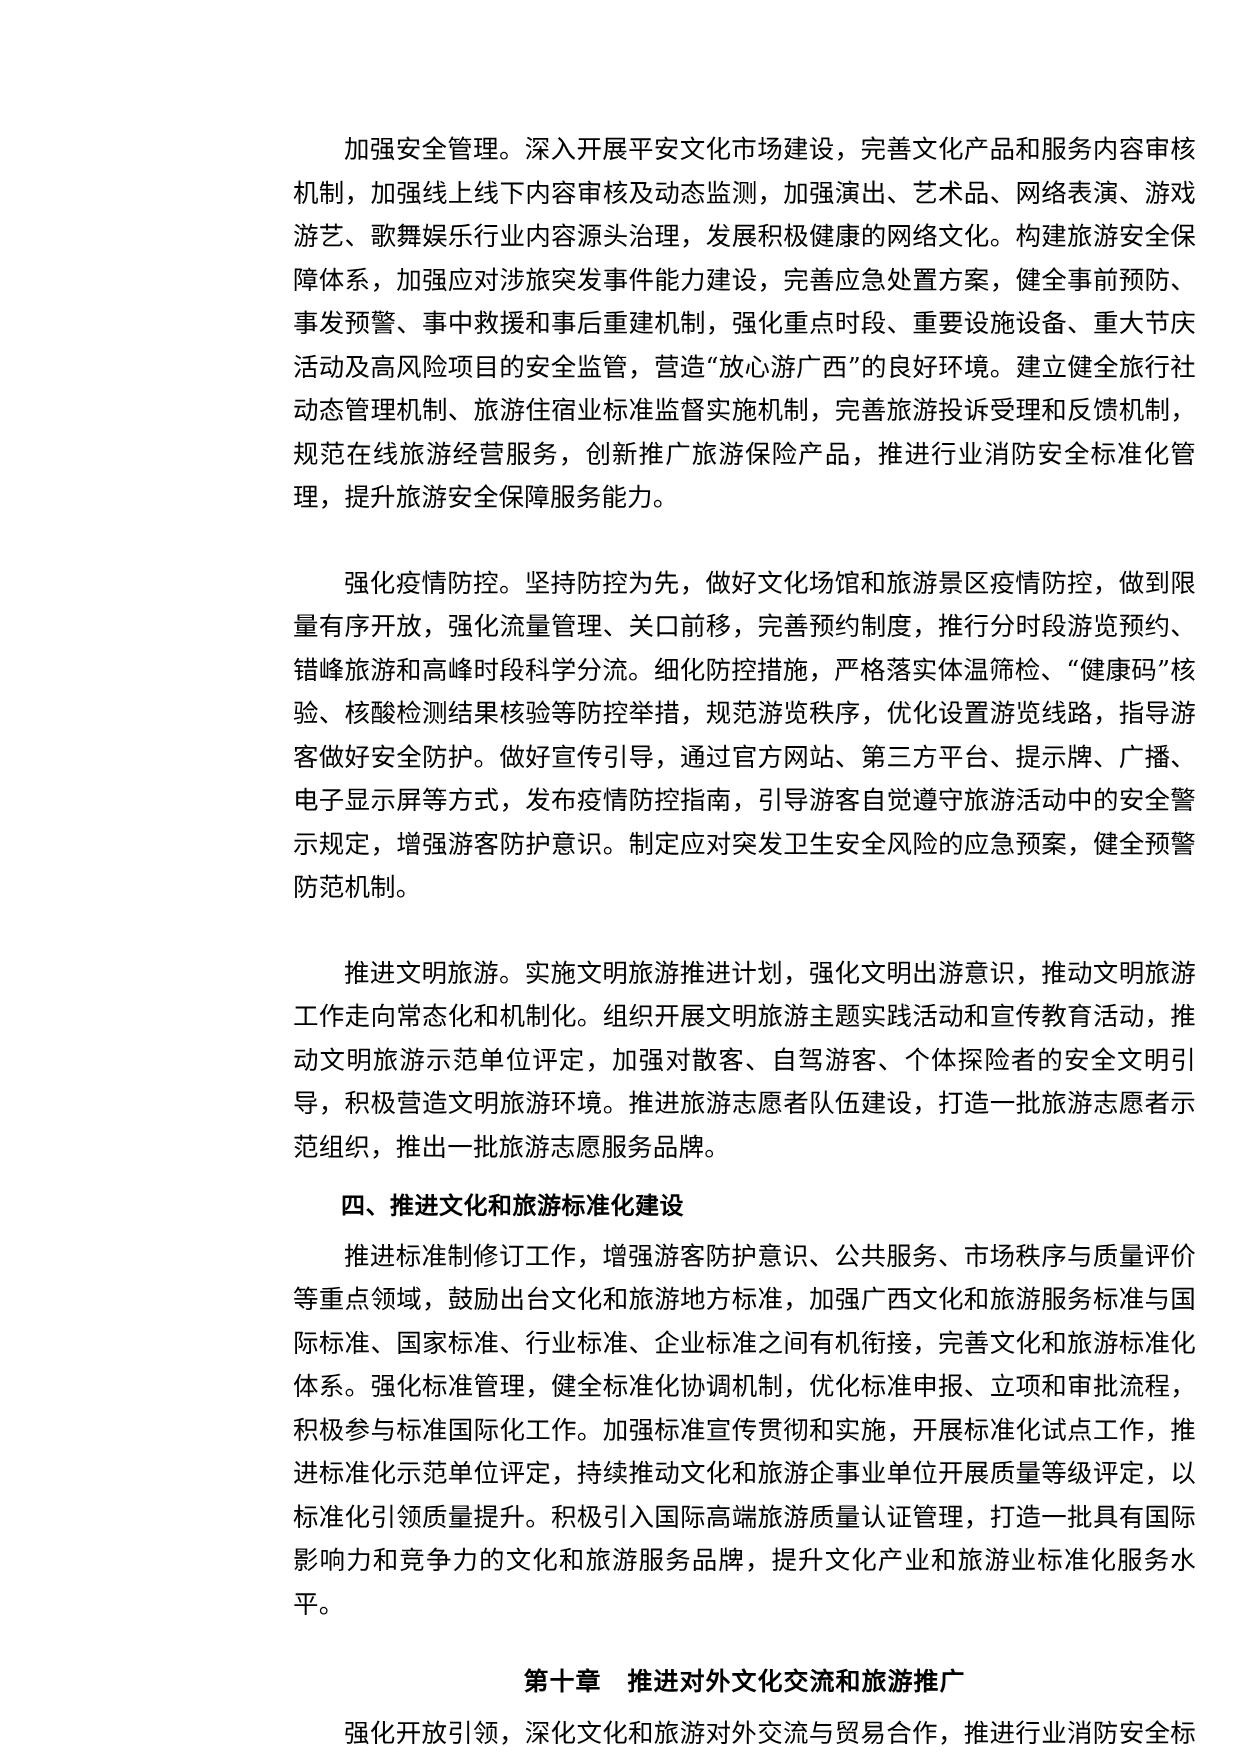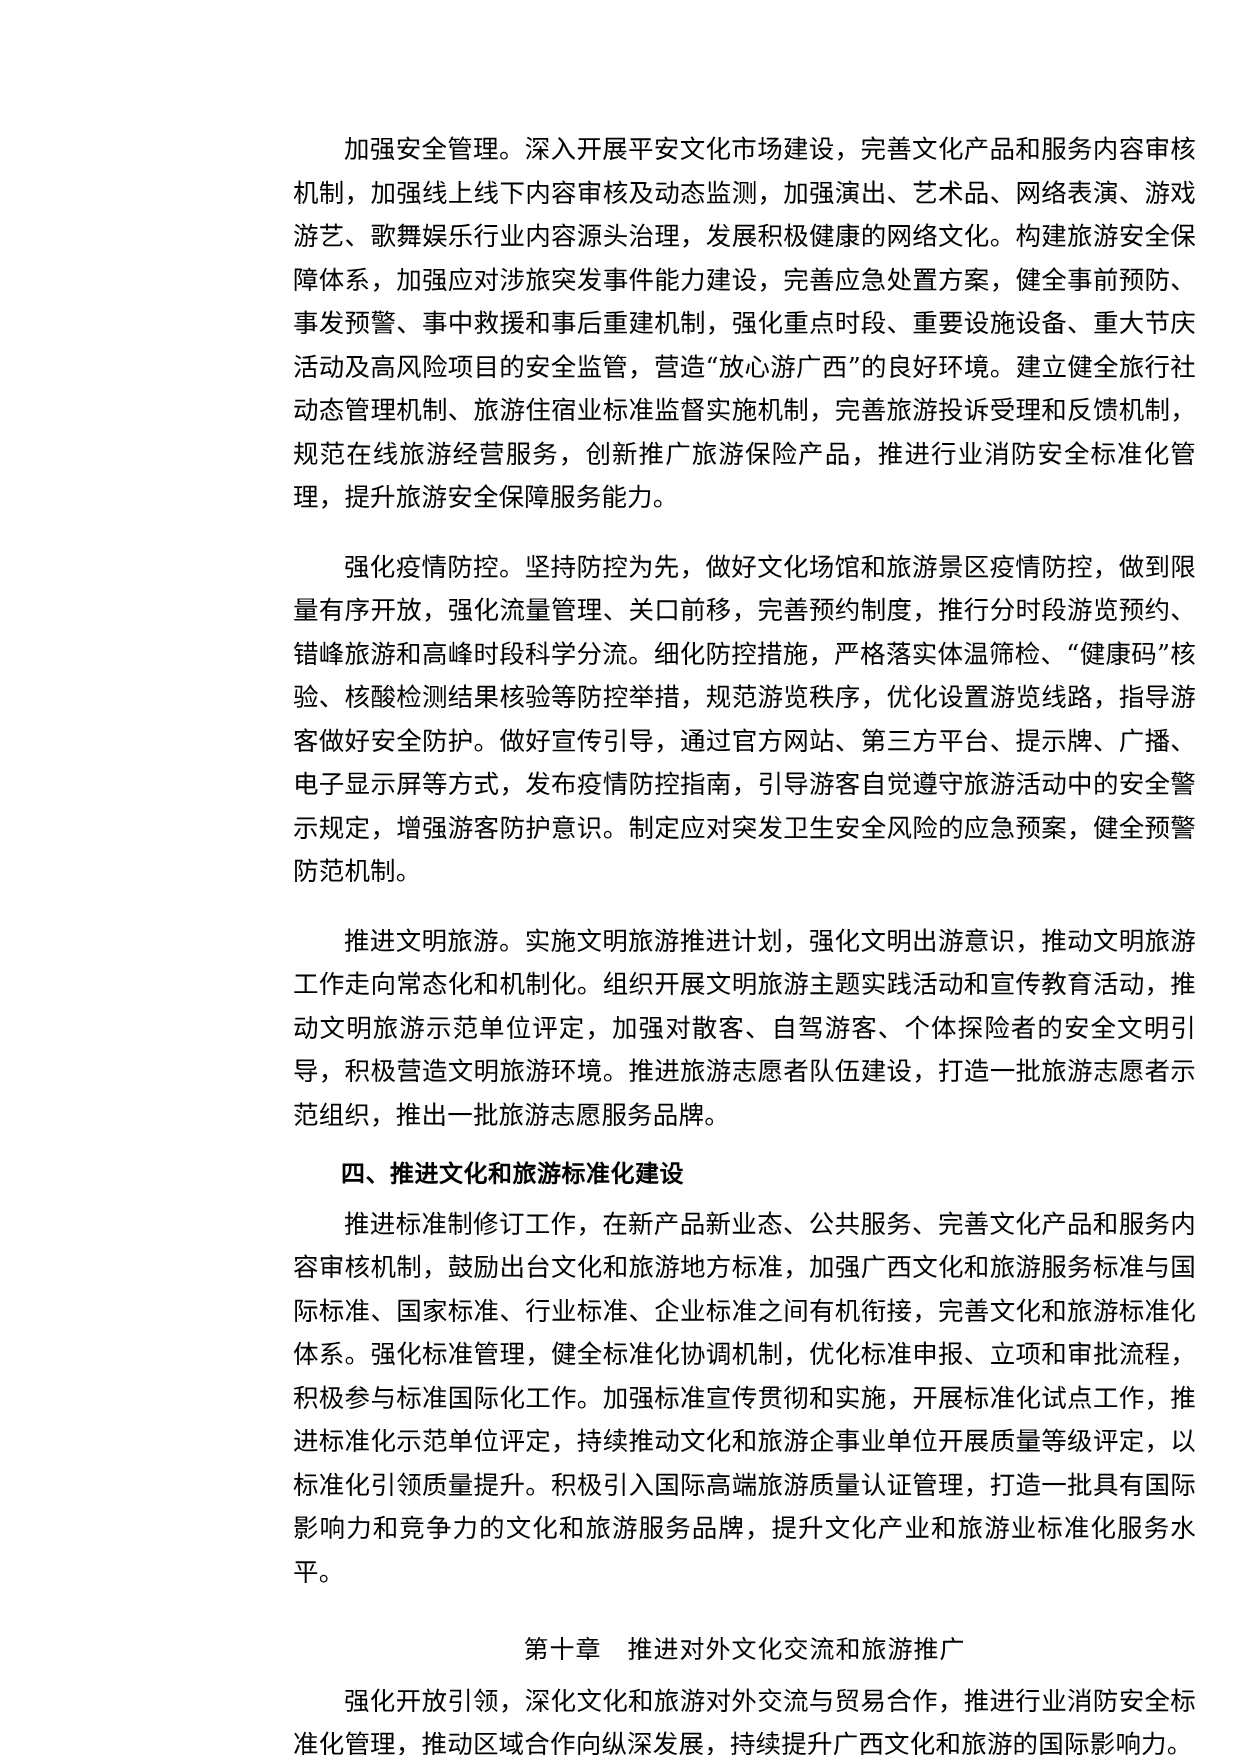--- a/index.html
+++ b/index.html
@@ -25,35 +25,35 @@
   p.para {
     margin: 0 0 0 0;
     font-size: 25.5px;
     line-height: 43.5px;
     text-align: justify;
     text-justify: inter-ideograph;
     text-indent: 2em;
     letter-spacing: 0.2px;
   }
   p.para + p.para {
-    margin-top: 26px;
+    margin-top: 42px;
   }
   h2.heading-sec {
     font-size: 24px;
     line-height: 43.5px;
     font-weight: bold;
     margin: 16px 0 6px 0;
     text-indent: 2em;
     letter-spacing: 0.5px;
     font-family: "DejaVu Sans", "Liberation Sans", sans-serif;
   }
   h1.heading-chapter {
     font-size: 25px;
     line-height: 43.5px;
-    font-weight: normal;
+    font-weight: bold;
     margin: 34px 0 8px 0;
     text-align: center;
     letter-spacing: 1px;
     font-family: "DejaVu Sans", "Liberation Sans", sans-serif;
   }
   .spacer-md { height: 22px; }
 </style>
 </head>
 <body>
 
@@ -61,21 +61,21 @@
   <div class="doc-body">
 
     <p class="para">加强安全管理。深入开展平安文化市场建设，完善文化产品和服务内容审核机制，加强线上线下内容审核及动态监测，加强演出、艺术品、网络表演、游戏游艺、歌舞娱乐行业内容源头治理，发展积极健康的网络文化。构建旅游安全保障体系，加强应对涉旅突发事件能力建设，完善应急处置方案，健全事前预防、事发预警、事中救援和事后重建机制，强化重点时段、重要设施设备、重大节庆活动及高风险项目的安全监管，营造“放心游广西”的良好环境。建立健全旅行社动态管理机制、旅游住宿业标准监督实施机制，完善旅游投诉受理和反馈机制，规范在线旅游经营服务，创新推广旅游保险产品，推进行业消防安全标准化管理，提升旅游安全保障服务能力。</p>
 
     <p class="para">强化疫情防控。坚持防控为先，做好文化场馆和旅游景区疫情防控，做到限量有序开放，强化流量管理、关口前移，完善预约制度，推行分时段游览预约、错峰旅游和高峰时段科学分流。细化防控措施，严格落实体温筛检、“健康码”核验、核酸检测结果核验等防控举措，规范游览秩序，优化设置游览线路，指导游客做好安全防护。做好宣传引导，通过官方网站、第三方平台、提示牌、广播、电子显示屏等方式，发布疫情防控指南，引导游客自觉遵守旅游活动中的安全警示规定，增强游客防护意识。制定应对突发卫生安全风险的应急预案，健全预警防范机制。</p>
 
     <p class="para">推进文明旅游。实施文明旅游推进计划，强化文明出游意识，推动文明旅游工作走向常态化和机制化。组织开展文明旅游主题实践活动和宣传教育活动，推动文明旅游示范单位评定，加强对散客、自驾游客、个体探险者的安全文明引导，积极营造文明旅游环境。推进旅游志愿者队伍建设，打造一批旅游志愿者示范组织，推出一批旅游志愿服务品牌。</p>
 
     <h2 class="heading-sec">四、推进文化和旅游标准化建设</h2>
 
-    <p class="para">推进标准制修订工作，在新产品新业态、公共服务、完善文化产品和服务内容审核机制，鼓励出台文化和旅游地方标准，加强广西文化和旅游服务标准与国际标准、国家标准、行业标准、企业标准之间有机衔接，完善文化和旅游标准化体系。强化标准管理，健全标准化协调机制，优化标准申报、立项和审批流程，积极参与标准国际化工作。加强标准宣传贯彻和实施，开展标准化试点工作，推进标准化示范单位评定，持续推动文化和旅游企事业单位开展质量等级评定，以标准化引领质量提升。积极引入国际高端旅游质量认证管理，打造一批具有国际影响力和竞争力的文化和旅游服务品牌，提升文化产业和旅游业标准化服务水平。</p>
+    <p class="para">推进标准制修订工作，增强游客防护意识、公共服务、市场秩序与质量评价等重点领域，鼓励出台文化和旅游地方标准，加强广西文化和旅游服务标准与国际标准、国家标准、行业标准、企业标准之间有机衔接，完善文化和旅游标准化体系。强化标准管理，健全标准化协调机制，优化标准申报、立项和审批流程，积极参与标准国际化工作。加强标准宣传贯彻和实施，开展标准化试点工作，推进标准化示范单位评定，持续推动文化和旅游企事业单位开展质量等级评定，以标准化引领质量提升。积极引入国际高端旅游质量认证管理，打造一批具有国际影响力和竞争力的文化和旅游服务品牌，提升文化产业和旅游业标准化服务水平。</p>
 
     <h1 class="heading-chapter">第十章　推进对外文化交流和旅游推广</h1>
 
     <p class="para">强化开放引领，深化文化和旅游对外交流与贸易合作，推进行业消防安全标准化管理，推动区域合作向纵深发展，持续提升广西文化和旅游的国际影响力。</p>
 
     <div class="spacer-md"></div>
 
   </div>
 </div>
 

